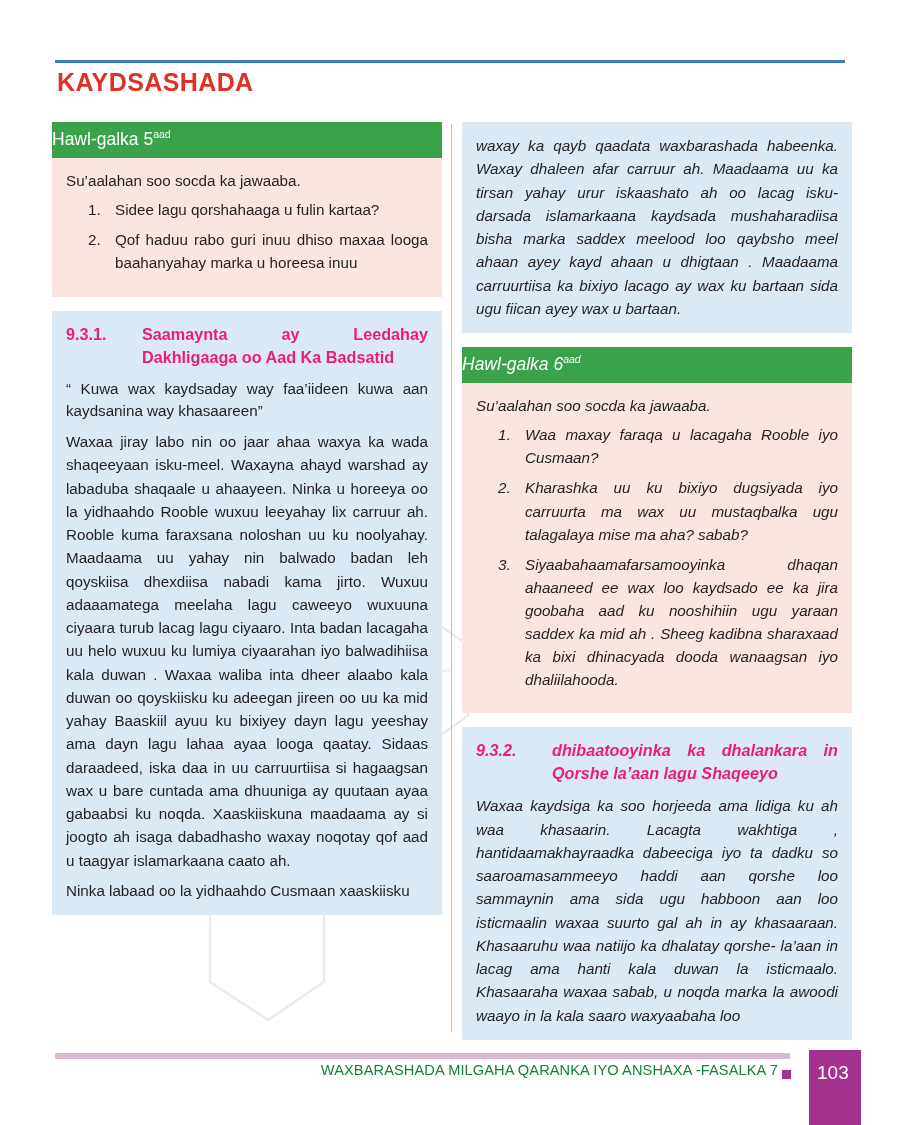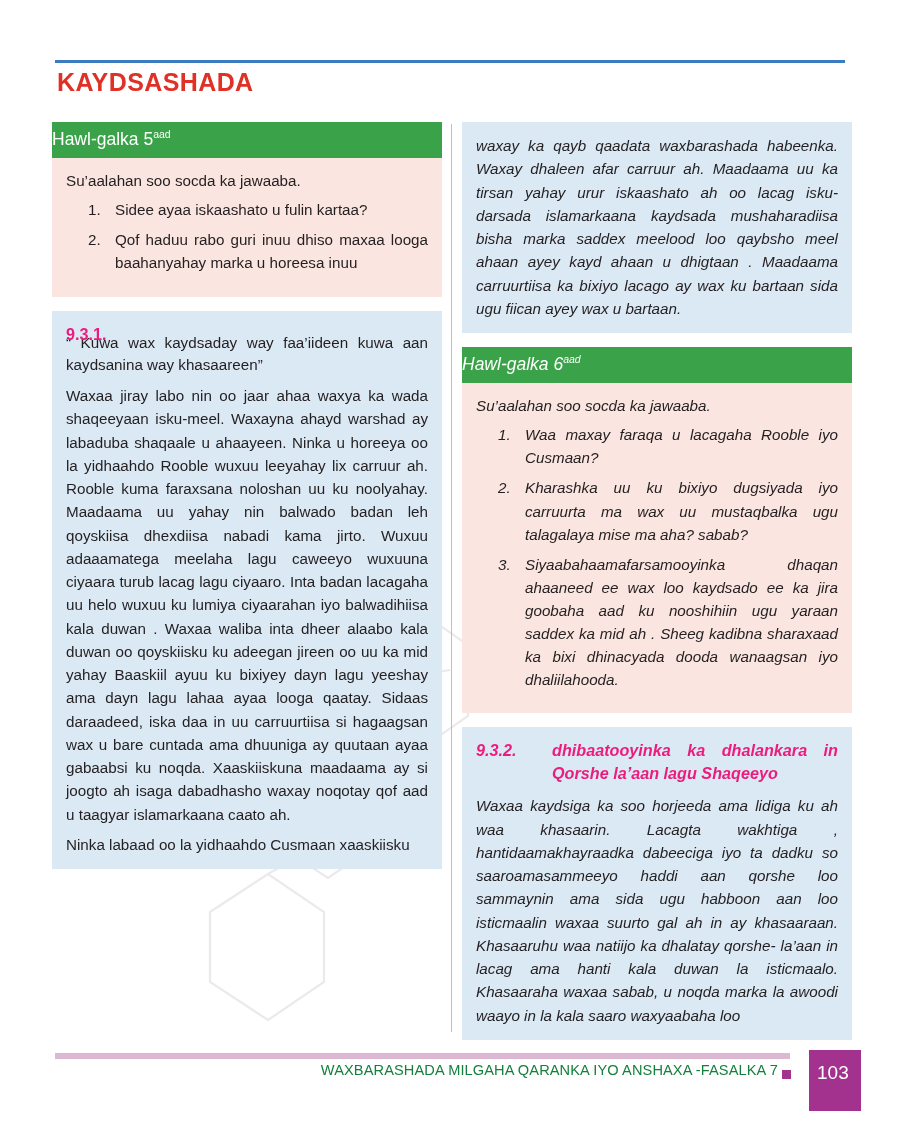--- a/index.html
+++ b/index.html
@@ -201,21 +201,21 @@
     width: 9px;
     height: 9px;
     background: #a2328e;
     z-index: 3;
   }
   .page-badge {
     position: absolute;
     left: 809px;
     top: 1050px;
     width: 52px;
-    height: 61px;
+    height: 75px;
     background: #a2328e;
     color: #ffffff;
     font-size: 19px;
     z-index: 3;
   }
   .page-badge span {
     position: absolute;
     left: 8px;
     top: 12px;
   }
@@ -244,29 +244,30 @@
 
   <div class="col col-left">
 
     <div class="activity">
       <div class="activity-head">
         <span>Hawl-galka 5</span><sup>aad</sup>
       </div>
       <div class="activity-body">
         <p class="lead">Su’aalahan soo socda ka jawaaba.</p>
         <ol class="qlist">
-          <li>Sidee ayaa iskaashato u fulin kartaa?</li>
+          <li>Sidee lagu qorshahaaga u fulin kartaa?</li>
           <li>Qof haduu rabo guri inuu dhiso maxaa looga baahanyahay marka u horeesa inuu</li>
         </ol>
       </div>
     </div>
 
     <div class="bluebox">
       <div class="sec-head">
         <span class="num">9.3.1.</span>
+        <span class="sec-title-text">Saamaynta ay Leedahay Dakhligaaga oo Aad Ka Badsatid</span>
       </div>
       <p class="quote">“ Kuwa wax kaydsaday way faa’iideen kuwa aan kaydsanina way khasaareen”</p>
       <p class="body">Waxaa jiray labo nin oo jaar ahaa waxya ka wada shaqeeyaan isku-meel. Waxayna ahayd warshad ay labaduba shaqaale u ahaayeen. Ninka u horeeya oo la yidhaahdo Rooble wuxuu leeyahay lix carruur ah. Rooble kuma faraxsana noloshan uu ku noolyahay. Maadaama uu yahay nin balwado badan leh qoyskiisa dhexdiisa nabadi kama jirto. Wuxuu adaaamatega meelaha lagu caweeyo wuxuuna ciyaara turub lacag lagu ciyaaro. Inta badan lacagaha uu helo wuxuu ku lumiya ciyaarahan iyo balwadihiisa kala duwan . Waxaa waliba inta dheer alaabo kala duwan oo qoyskiisku ku adeegan jireen oo uu ka mid yahay Baaskiil ayuu ku bixiyey dayn lagu yeeshay ama dayn lagu lahaa ayaa looga qaatay. Sidaas daraadeed, iska daa in uu carruurtiisa si hagaagsan wax u bare cuntada ama dhuuniga ay quutaan ayaa gabaabsi ku noqda. Xaaskiiskuna maadaama ay si joogto ah isaga dabadhasho waxay noqotay qof aad u taagyar islamarkaana caato ah.</p>
       <p class="body nojust">Ninka labaad oo la yidhaahdo Cusmaan xaaskiisku</p>
     </div>
 
   </div>
 
   <div class="col col-right">
 

